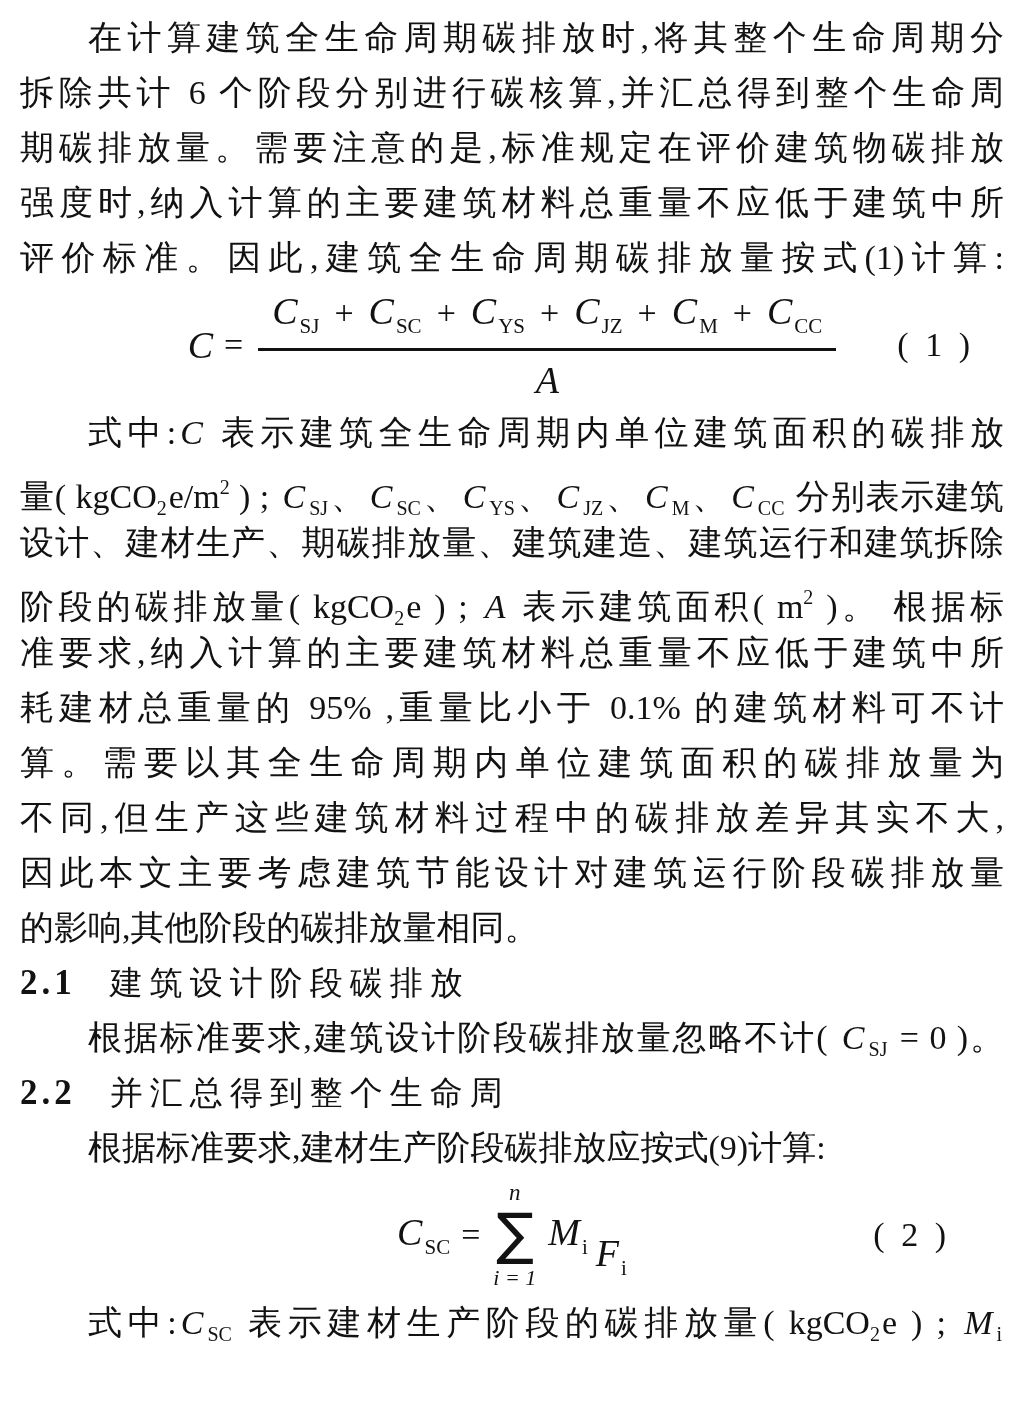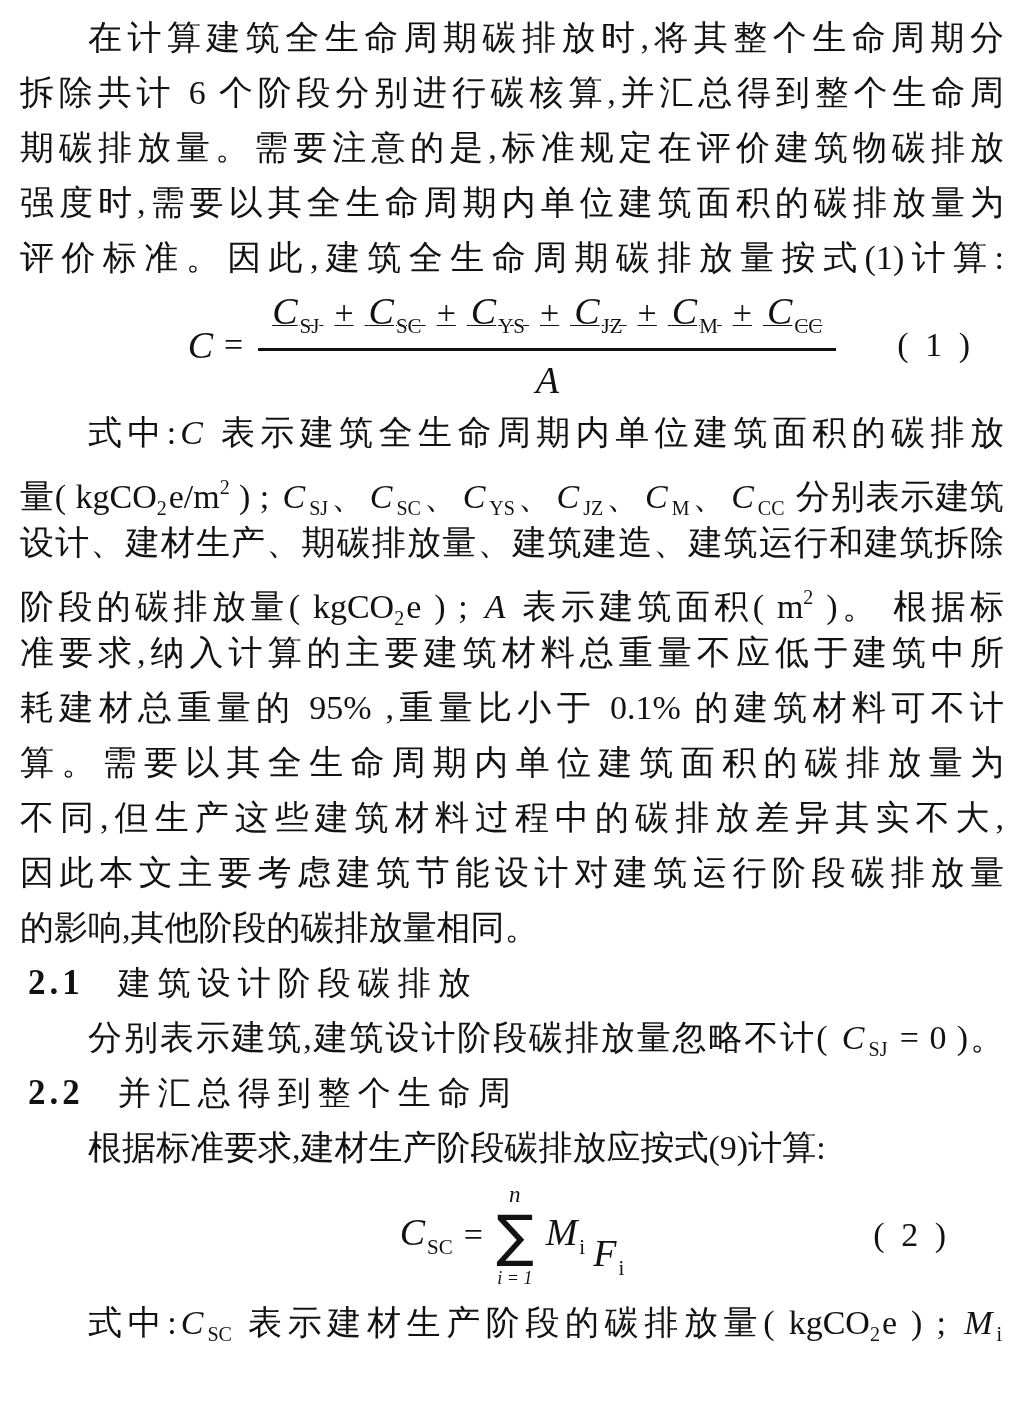--- a/index.html
+++ b/index.html
@@ -39,21 +39,21 @@
     font-family: "Liberation Serif", serif;
     vertical-align: -7px;
     margin-right: 2px;
   }
   .sup {
     font-size: 20px;
     font-family: "Liberation Serif", serif;
     vertical-align: 14px;
   }
   
-  .heading { height: 55px; line-height: 55px; margin-left: 8px; }
+  .heading { height: 55px; line-height: 55px; }
   .h-num { font-weight: bold; font-size: 35px; letter-spacing: 4px; }
   .h-title { margin-left: 34px; font-size: 33px; letter-spacing: 7px; }
   
   .formula {
     position: relative;
     height: 120px;
     display: flex;
     align-items: center;
     justify-content: center;
   }
@@ -79,21 +79,20 @@
     display: inline-block;
     text-align: center;
     margin-left: 4px;
     vertical-align: middle;
   }
   .fnum {
     display: block;
     padding: 0 14px 9px 14px;
     border-bottom: 3px solid #121212;
     white-space: nowrap;
-    text-decoration: underline;
   }
   .fden { display: block; padding-top: 7px; }
   .eq-num {
     position: absolute;
     right: 30px;
     top: 50%;
     transform: translateY(-50%);
     font-size: 34px;
     letter-spacing: 4px;
     font-family: "Liberation Serif", serif;
@@ -111,35 +110,35 @@
     font-style: italic;
     font-family: "Liberation Serif", serif;
     margin-bottom: 2px;
   }
   .sum-sym {
     font-size: 56px;
     line-height: 1.0;
     font-family: "DejaVu Sans", "DejaVu Serif", sans-serif;
   }
   .sum-bot {
-    font-size: 18px;
+    font-size: 22px;
     font-style: italic;
     font-family: "Liberation Serif", serif;
     margin-top: 5px;
   }
 </style>
 </head>
 <body style="background: rgb(255, 255, 255); color: rgb(18, 18, 18);">
 
 <div class="doc">
 
   <div class="line indent jl">在计算建筑全生命周期碳排放时,将其整个生命周期分</div>
   <div class="line jl">拆除共计 6 个阶段分别进行碳核算,并汇总得到整个生命周</div>
   <div class="line jl">期碳排放量。需要注意的是,标准规定在评价建筑物碳排放</div>
-  <div class="line jl">强度时,需要以其全生命周期内单位建筑面积的碳排放量为</div>
+  <div class="line jl">强度时,纳入计算的主要建筑材料总重量不应低于建筑中所</div>
   <div class="line jl">评价标准。因此,建筑全生命周期碳排放量按式(1)计算:</div>
 
   <div class="formula">
     <div class="f-center">
       <span class="fvar">C</span>
       <span class="fop">=</span>
       <span class="frac">
         <span class="fnum">
           <span class="fterm"><span class="fvar">C</span><span class="fsub">SJ</span></span>
           <span class="fop">+</span>
@@ -167,21 +166,21 @@
   <div class="line jl">耗建材总重量的 95% ,重量比小于 0.1% 的建筑材料可不计</div>
   <div class="line jl">算。需要以其全生命周期内单位建筑面积的碳排放量为</div>
   <div class="line jl">不同,但生产这些建筑材料过程中的碳排放差异其实不大,</div>
   <div class="line jl">因此本文主要考虑建筑节能设计对建筑运行阶段碳排放量</div>
   <div class="line">的影响,其他阶段的碳排放量相同。</div>
 
   <div class="heading">
     <span class="h-num">2.1</span><span class="h-title">建筑设计阶段碳排放</span>
   </div>
 
-  <div class="line indent jl"><span class="txt">分别表示建筑,建筑设计阶段碳排放量忽略不计( </span><span class="var">C</span><span class="sub">SJ</span><span class="txt"> = 0 )。</span></div>
+  <div class="line indent jl"><span class="txt">根据标准要求,建筑设计阶段碳排放量忽略不计( </span><span class="var">C</span><span class="sub">SJ</span><span class="txt"> = 0 )。</span></div>
 
   <div class="heading">
     <span class="h-num">2.2</span><span class="h-title">并汇总得到整个生命周</span>
   </div>
 
   <div class="line indent">根据标准要求,建材生产阶段碳排放应按式(9)计算:</div>
 
   <div class="formula f2">
     <div class="f-center">
       <span class="fterm"><span class="fvar">C</span><span class="fsub">SC</span></span>

